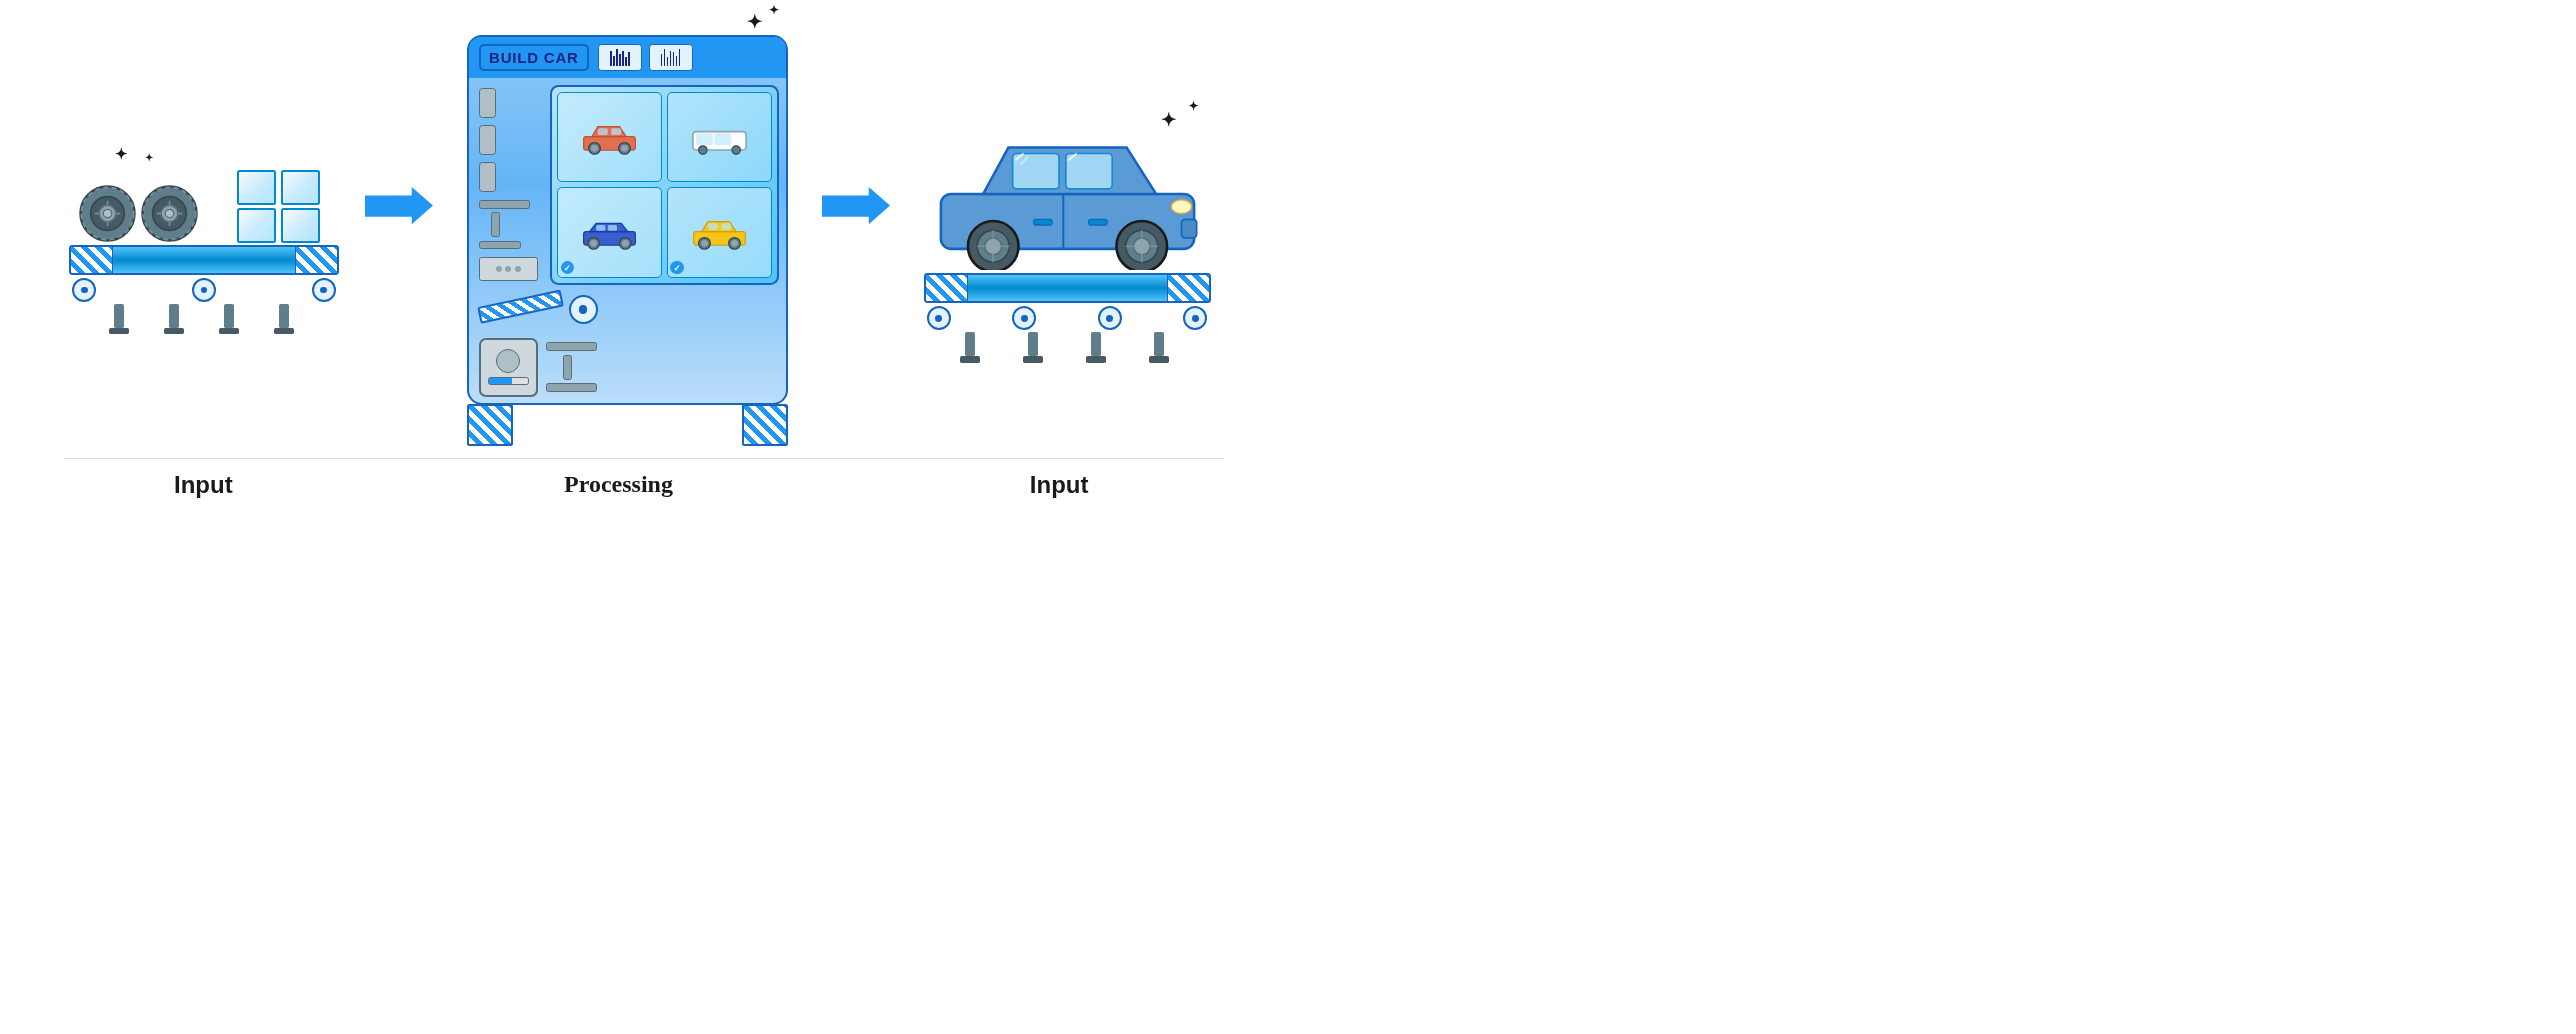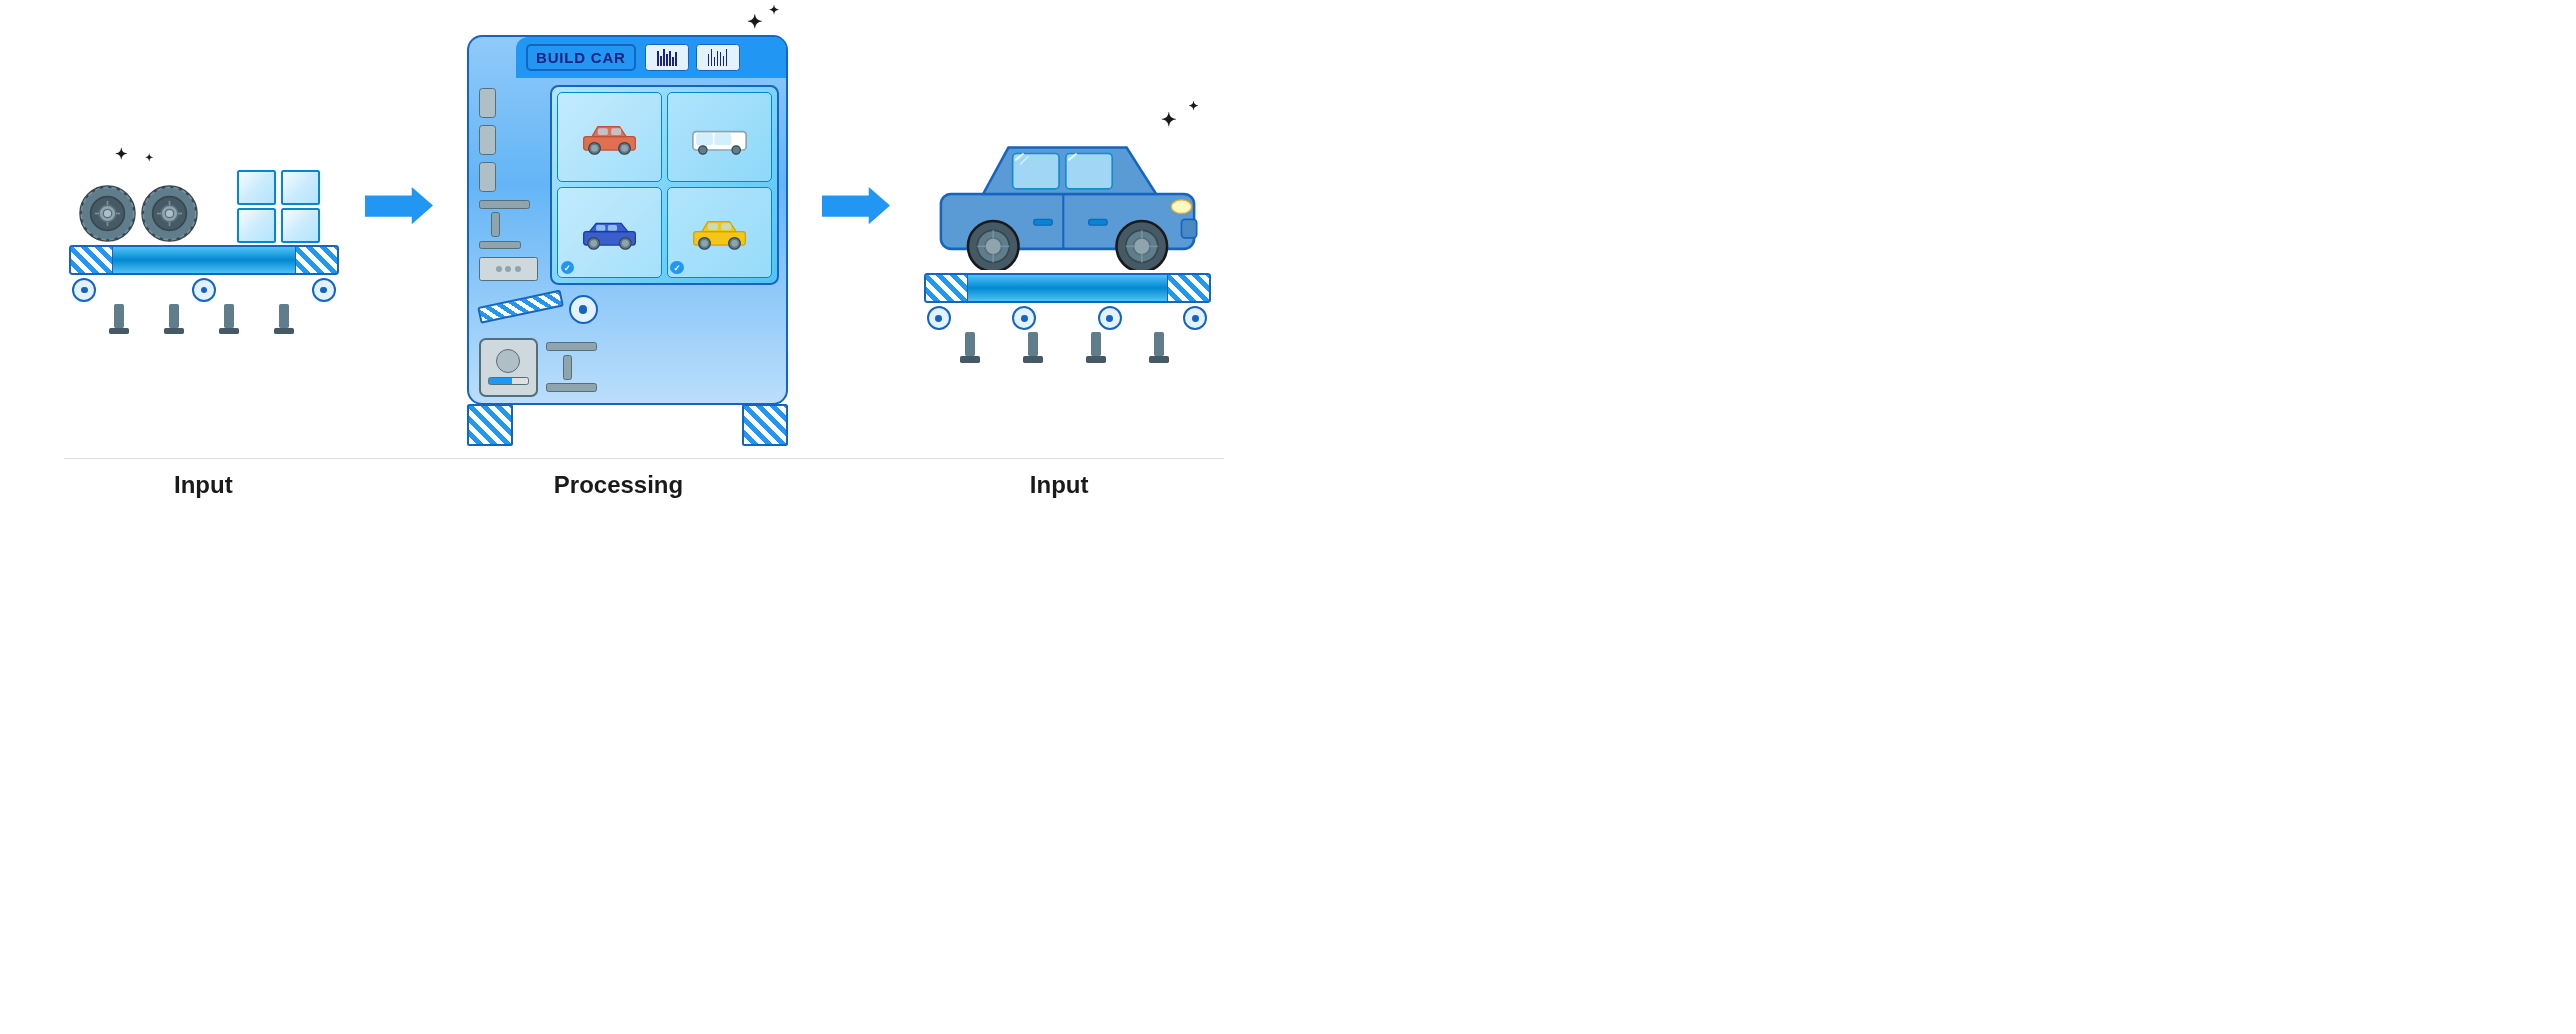--- a/index.html
+++ b/index.html
@@ -131,21 +131,20 @@
       flex-direction: column;
     }
 
     .machine-header {
       background: #2196f3;
       border-radius: 12px 12px 0 0;
       padding: 6.8px 10px;
       display: flex;
       align-items: flex-start;
       gap: 8.5px;
-      margin-left: 47px;
     }
 
     .build-car-label {
       background: #2196f3;
       border: 2.1px solid #1565c0;
       border-radius: 5px;
       padding: 3.4px 8.5px;
       font-size: 15px;
       font-weight: 900;
       color: #1a237e;
@@ -702,20 +701,20 @@
   </div>
 
 </div>
 
 <div style="width:90%;height:1.7px;background:#ddd;margin:3.4px auto;"></div>
 
 <div class="labels-row">
   <div style="min-width:270px;text-align:center;">
     <span class="section-label">Input</span>
   </div>
-  <div style="min-width:355px;text-align:center;">
+  <div style="min-width:355px;text-align:center;font-family:Liberation Serif, serif;">
     <span class="section-label">Processing</span>
   </div>
   <div style="min-width:321px;text-align:center;">
     <span class="section-label">Input</span>
   </div>
 </div>
 
 
 </body></html>

